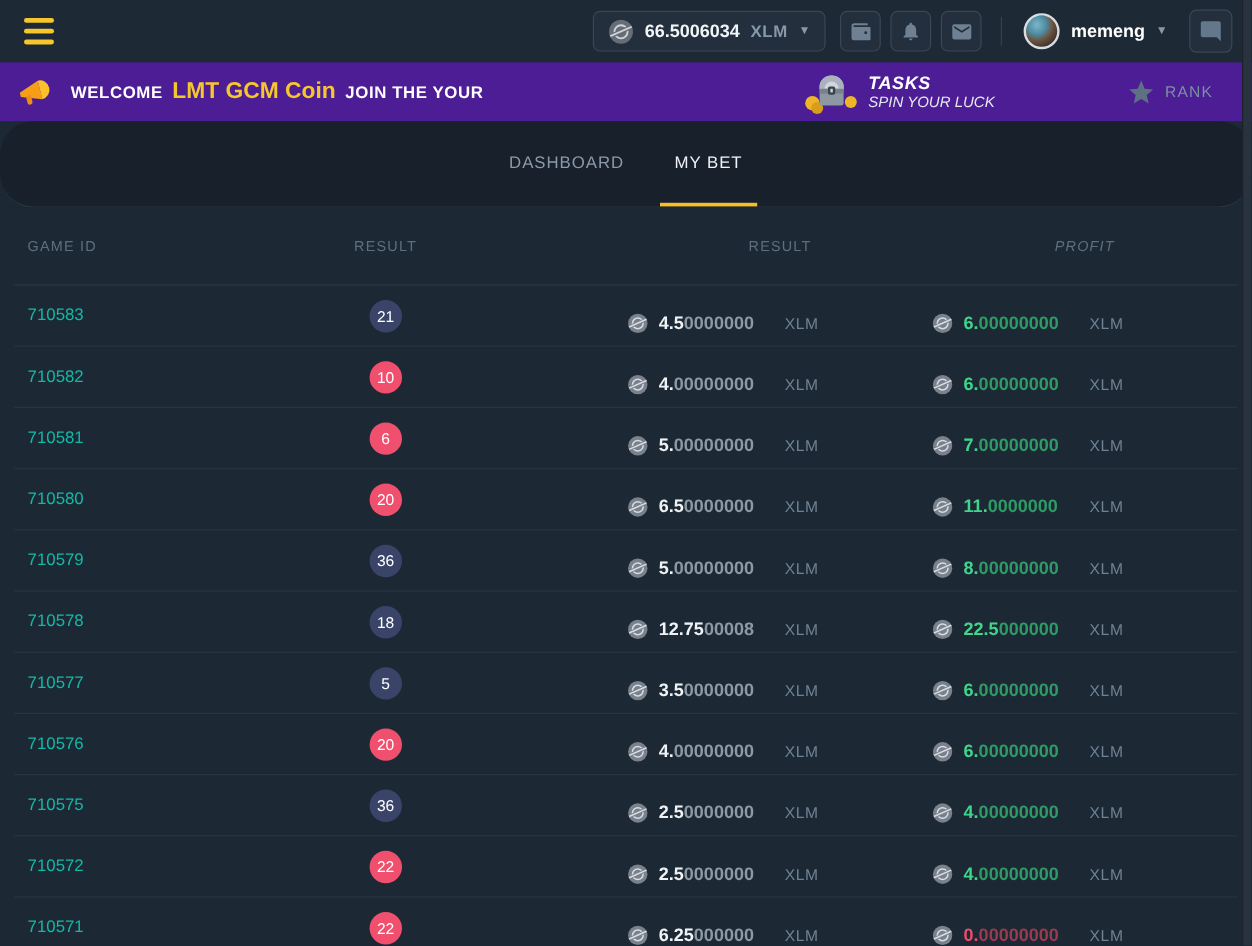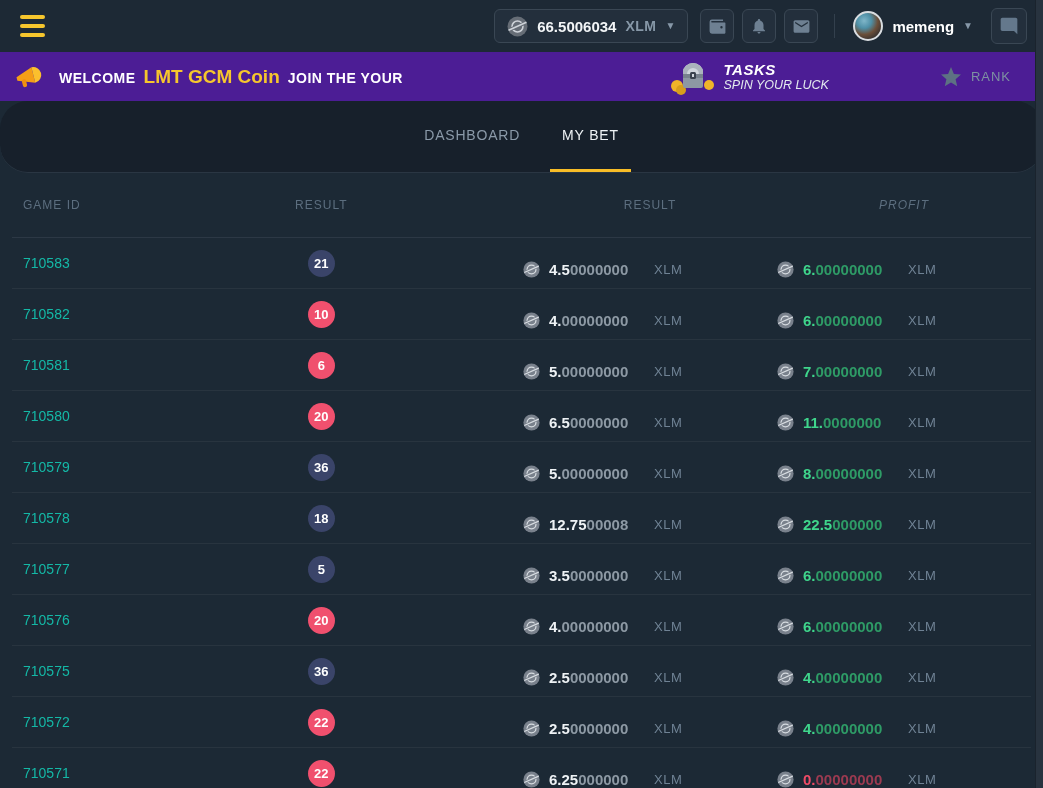--- a/index.html
+++ b/index.html
@@ -85,21 +85,21 @@
   .c-profit { width: 255px; text-align: center; font-style: italic; }
 
   .row {
     display: flex; height: 51px; align-items: center;
     border-bottom: 1px solid #28343f;
   }
   .game-id { color: #14b8a6; font-size: 14px; }
   .badge {
     width: 27px; height: 27px; border-radius: 50%;
     display: flex; align-items: center; justify-content: center;
-    color: #fff; font-weight: bold; font-size: 13px; margin: 5px auto;
+    color: #fff; font-weight: normal; font-size: 13px; margin: 5px auto;
   }
   .badge-dark { background: #3a4469; }
   .badge-red  { background: #f0506e; }
 
   .money-cell { width: 255px; display: flex; align-items: center; text-align: left; margin-top: 12px; }
   .coin { width: 17px; height: 17px; flex: 0 0 17px; }
   .money-val { margin-left: 9px; min-width: 97px; font-size: 15px; font-weight: bold; }
   .amt-main  { color: #eef2f5; }
   .amt-zeros { color: #8d99a4; }
   .p-main-win   { color: #3fd68c; }

